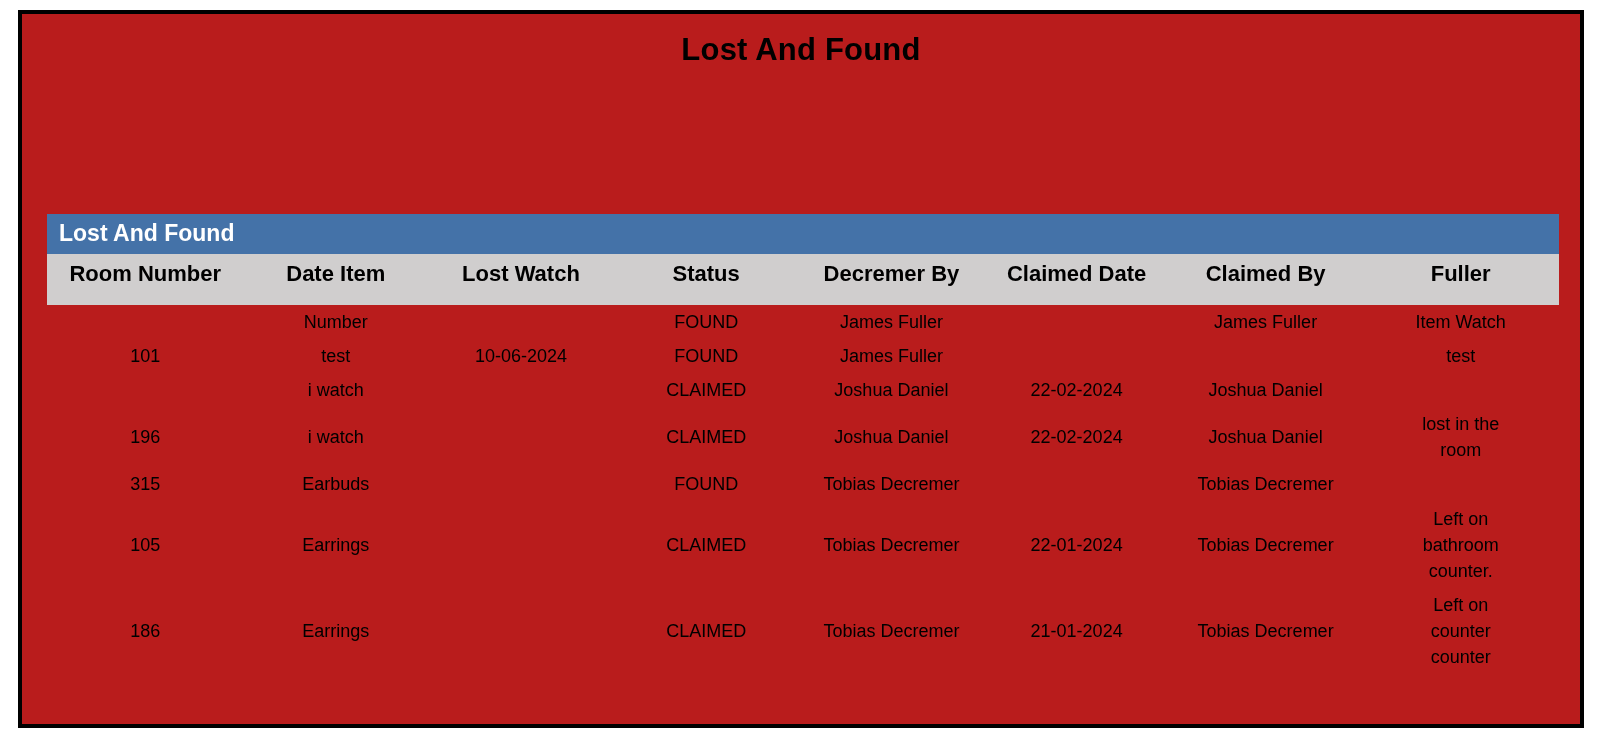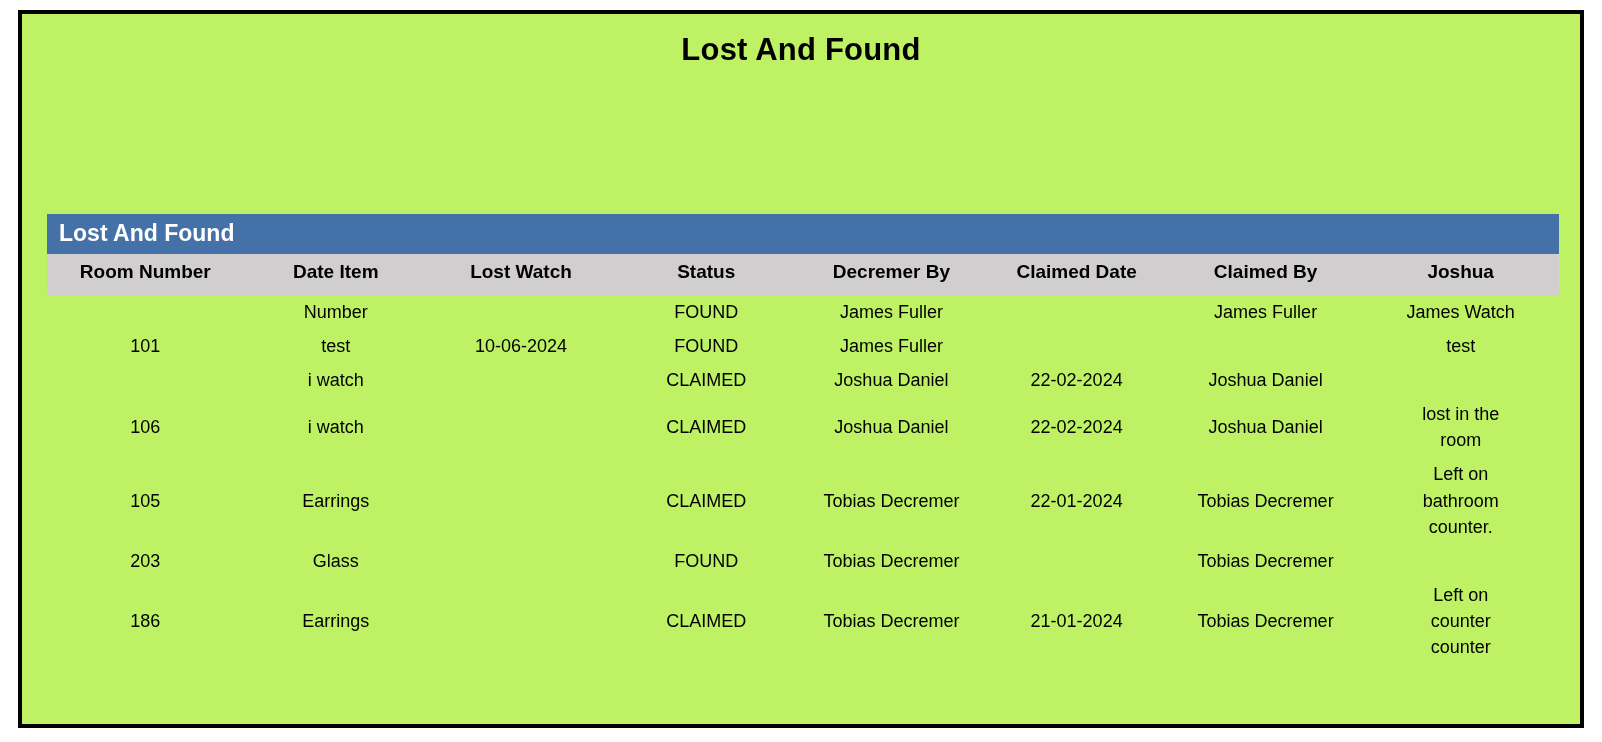--- a/index.html
+++ b/index.html
@@ -19,21 +19,21 @@
     overflow: hidden;
   }
   .frame {
     position: absolute;
     left: 18px;
     top: 10px;
     width: 1566px;
     height: 718px;
     border: 4px solid #000000;
     box-sizing: border-box;
-    background: #bef264;
+    background: #b91c1c;
   }
   .doc-title {
     position: absolute;
     left: 0;
     top: 18px;
     width: 100%;
     text-align: center;
     font-size: 31px;
     font-weight: bold;
     color: #000000;
@@ -56,24 +56,24 @@
     line-height: 27px;
   }
   table.lf {
     width: 100%;
     border-collapse: collapse;
     table-layout: fixed;
   }
   table.lf thead th {
     background: #d0cece;
     color: #000000;
-    font-size: 19px;
+    font-size: 22px;
     font-weight: bold;
     text-align: center;
-    padding: 7px 2px 12px 2px;
+    padding: 7px 2px 18px 2px;
     border: none;
   }
   table.lf tbody td {
     font-size: 18px;
     color: #000000;
     text-align: center;
     padding: 4px 6px;
     vertical-align: middle;
     line-height: 1.45;
   }
@@ -116,34 +116,34 @@
         </colgroup>
         <thead>
           <tr>
             <th>Room Number</th>
             <th>Date Item</th>
             <th>Lost Watch</th>
             <th>Status</th>
             <th>Decremer By</th>
             <th>Claimed Date</th>
             <th>Claimed By</th>
-            <th>Joshua</th>
+            <th>Fuller</th>
           </tr>
         </thead>
         <tbody>
           <tr>
             <td></td>
             <td>Number</td>
             <td></td>
             <td>FOUND</td>
             <td>James Fuller</td>
             <td></td>
             <td>James Fuller</td>
             <td>
-                <span class="remark-wrap">James Watch</span>
+                <span class="remark-wrap">Item Watch</span>
               </td>
           </tr>
           <tr>
             <td>101</td>
             <td>test</td>
             <td>10-06-2024</td>
             <td>FOUND</td>
             <td>James Fuller</td>
             <td></td>
             <td></td>
@@ -157,53 +157,53 @@
             <td></td>
             <td>CLAIMED</td>
             <td>Joshua Daniel</td>
             <td>22-02-2024</td>
             <td>Joshua Daniel</td>
             <td>
                 <span class="remark-wrap"></span>
               </td>
           </tr>
           <tr>
-            <td>106</td>
+            <td>196</td>
             <td>i watch</td>
             <td></td>
             <td>CLAIMED</td>
             <td>Joshua Daniel</td>
             <td>22-02-2024</td>
             <td>Joshua Daniel</td>
             <td>
                 <span class="remark-wrap">lost in the room</span>
+              </td>
+          </tr>
+          <tr>
+            <td>315</td>
+            <td>Earbuds</td>
+            <td></td>
+            <td>FOUND</td>
+            <td>Tobias Decremer</td>
+            <td></td>
+            <td>Tobias Decremer</td>
+            <td>
+                <span class="remark-wrap"></span>
               </td>
           </tr>
           <tr>
             <td>105</td>
             <td>Earrings</td>
             <td></td>
             <td>CLAIMED</td>
             <td>Tobias Decremer</td>
             <td>22-01-2024</td>
             <td>Tobias Decremer</td>
             <td>
                 <span class="remark-wrap">Left on bathroom counter.</span>
-              </td>
-          </tr>
-          <tr>
-            <td>203</td>
-            <td>Glass</td>
-            <td></td>
-            <td>FOUND</td>
-            <td>Tobias Decremer</td>
-            <td></td>
-            <td>Tobias Decremer</td>
-            <td>
-                <span class="remark-wrap"></span>
               </td>
           </tr>
           <tr>
             <td>186</td>
             <td>Earrings</td>
             <td></td>
             <td>CLAIMED</td>
             <td>Tobias Decremer</td>
             <td>21-01-2024</td>
             <td>Tobias Decremer</td>

